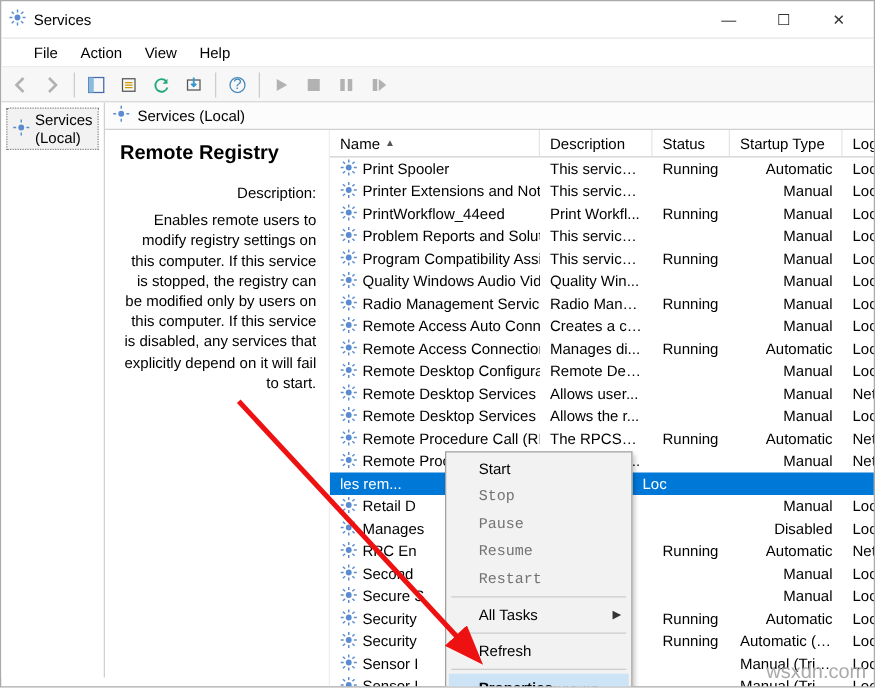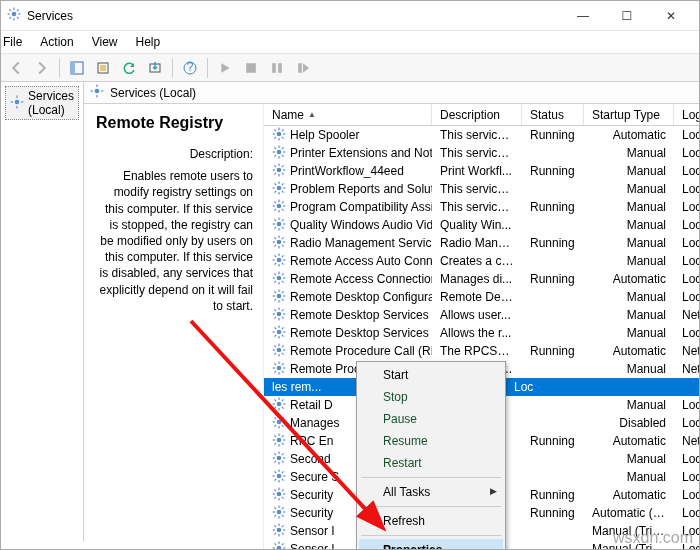--- a/index.html
+++ b/index.html
@@ -1,21 +1,21 @@
 <!DOCTYPE html>
 <html><head>
 <meta charset="utf-8">
 <style>
   * { box-sizing: border-box; font-family: "Segoe UI", Tahoma, sans-serif; font-size: 12px; }
   body { margin: 0; background: #fff; color: #000; width: 700px; height: 550px; overflow: hidden; border: 1px solid #aaa; position: relative; }
   .titlebar { display: flex; align-items: center; height: 30px; padding: 0 6px; border-bottom: 1px solid #e5e5e5; }
   .titlebar .icon { margin-right: 6px; }
   .titlebar .title { flex: 1; }
   .winbtn { width: 44px; height: 28px; display: flex; align-items: center; justify-content: center; color: #333; }
-  .menubar { display: flex; gap: 14px; padding: 2px 0; border-bottom: 1px solid #e5e5e5; }
+  .menubar { display: flex; gap: 14px; padding: 2px 24px; border-bottom: 1px solid #e5e5e5; }
   .menubar span { padding: 2px 2px; }
   .toolbar { display: flex; align-items: center; gap: 4px; padding: 2px 4px; border-bottom: 1px solid #d0d0d0; background: #f7f7f7; height: 28px; }
   .tb { width: 22px; height: 22px; display: flex; align-items: center; justify-content: center; border: 1px solid transparent; }
   .tb.disabled { opacity: 0.35; }
   .sep { width: 1px; height: 20px; background: #ccc; margin: 0 2px; }
   .body { display: flex; height: calc(100% - 88px); }
   .nav { width: 135px; border-right: 1px solid #d0d0d0; padding: 4px; background: #fff; }
   .nav .node { display: flex; align-items: center; gap: 4px; padding: 2px 4px; border: 1px dotted transparent; }
   .nav .node.sel { background: #f2f2f2; border: 1px dotted #888; }
   .main { flex: 1; display: flex; flex-direction: column; }
@@ -38,21 +38,21 @@
   .row.sel { background: #0078d7; color: #fff; }
   .row.sel .gear path.gearbody { fill:#fff; }
   .cell { padding: 1px 8px; overflow: hidden; white-space: nowrap; text-overflow: ellipsis; }
   .rn { width: 168px; display:flex; align-items:center; gap:4px;}
   .rd { width: 90px; }
   .rs { width: 62px; }
   .rt { width: 90px; text-align: right; }
   .rl { width: 40px; }
   .ctx { position: absolute; left: 355px; top: 360px; width: 150px; background: #f2f2f2; border: 1px solid #a0a0a0; box-shadow: 2px 2px 4px rgba(0,0,0,.25); padding: 2px; z-index: 50;}
   .ctx .mi { padding: 4px 22px 4px 24px; position:relative;}
-  .ctx .mi.disabled { color: #14532d; }
+  .ctx .mi.disabled { color: #737373; font-family: Liberation Mono, monospace; }
   .ctx .mi.hl { background: #cde4f7; }
   .ctx hr { border: none; border-top: 1px solid #ccc; margin: 3px 2px; }
   .arrow-sub::after{content:"▶"; font-size:9px; position:absolute; right:6px; top:5px; color:#333;}
   svg.gear { width:14px; height:14px; flex:0 0 14px;}
   .sort-caret { font-size:8px; color:#555;}
   .watermark{position:absolute; right:6px; bottom:2px; font-size:16px; color:#aaa; z-index:60;}
   
   .redarrow{position:absolute; left:180px; top:310px; z-index:70; pointer-events:none;}
 </style>
 </head>
@@ -220,21 +220,21 @@
                       <line x1="12" y1="1" x2="12" y2="5"></line>
                       <line x1="12" y1="19" x2="12" y2="23"></line>
                       <line x1="1" y1="12" x2="5" y2="12"></line>
                       <line x1="19" y1="12" x2="23" y2="12"></line>
                       <line x1="4" y1="4" x2="7" y2="7"></line>
                       <line x1="17" y1="17" x2="20" y2="20"></line>
                       <line x1="4" y1="20" x2="7" y2="17"></line>
                       <line x1="17" y1="7" x2="20" y2="4"></line>
                     </g>
                   </svg></span>
-                <span>Help Spooler</span>
+                <span>Print Spooler</span>
               </div>
               <div class="cell rd">This service ...</div>
               <div class="cell rs">Running</div>
               <div class="cell rt">Automatic</div>
               <div class="cell rl">Loc</div>
             </div>
             <div class="row">
               <div class="cell rn">
                 <span><svg class="gear" viewBox="0 0 24 24">
                     <path class="gearbody" fill="#5b8bd0" d="M12 8a4 4 0 1 0 0 8 4 4 0 0 0 0-8z"></path>

